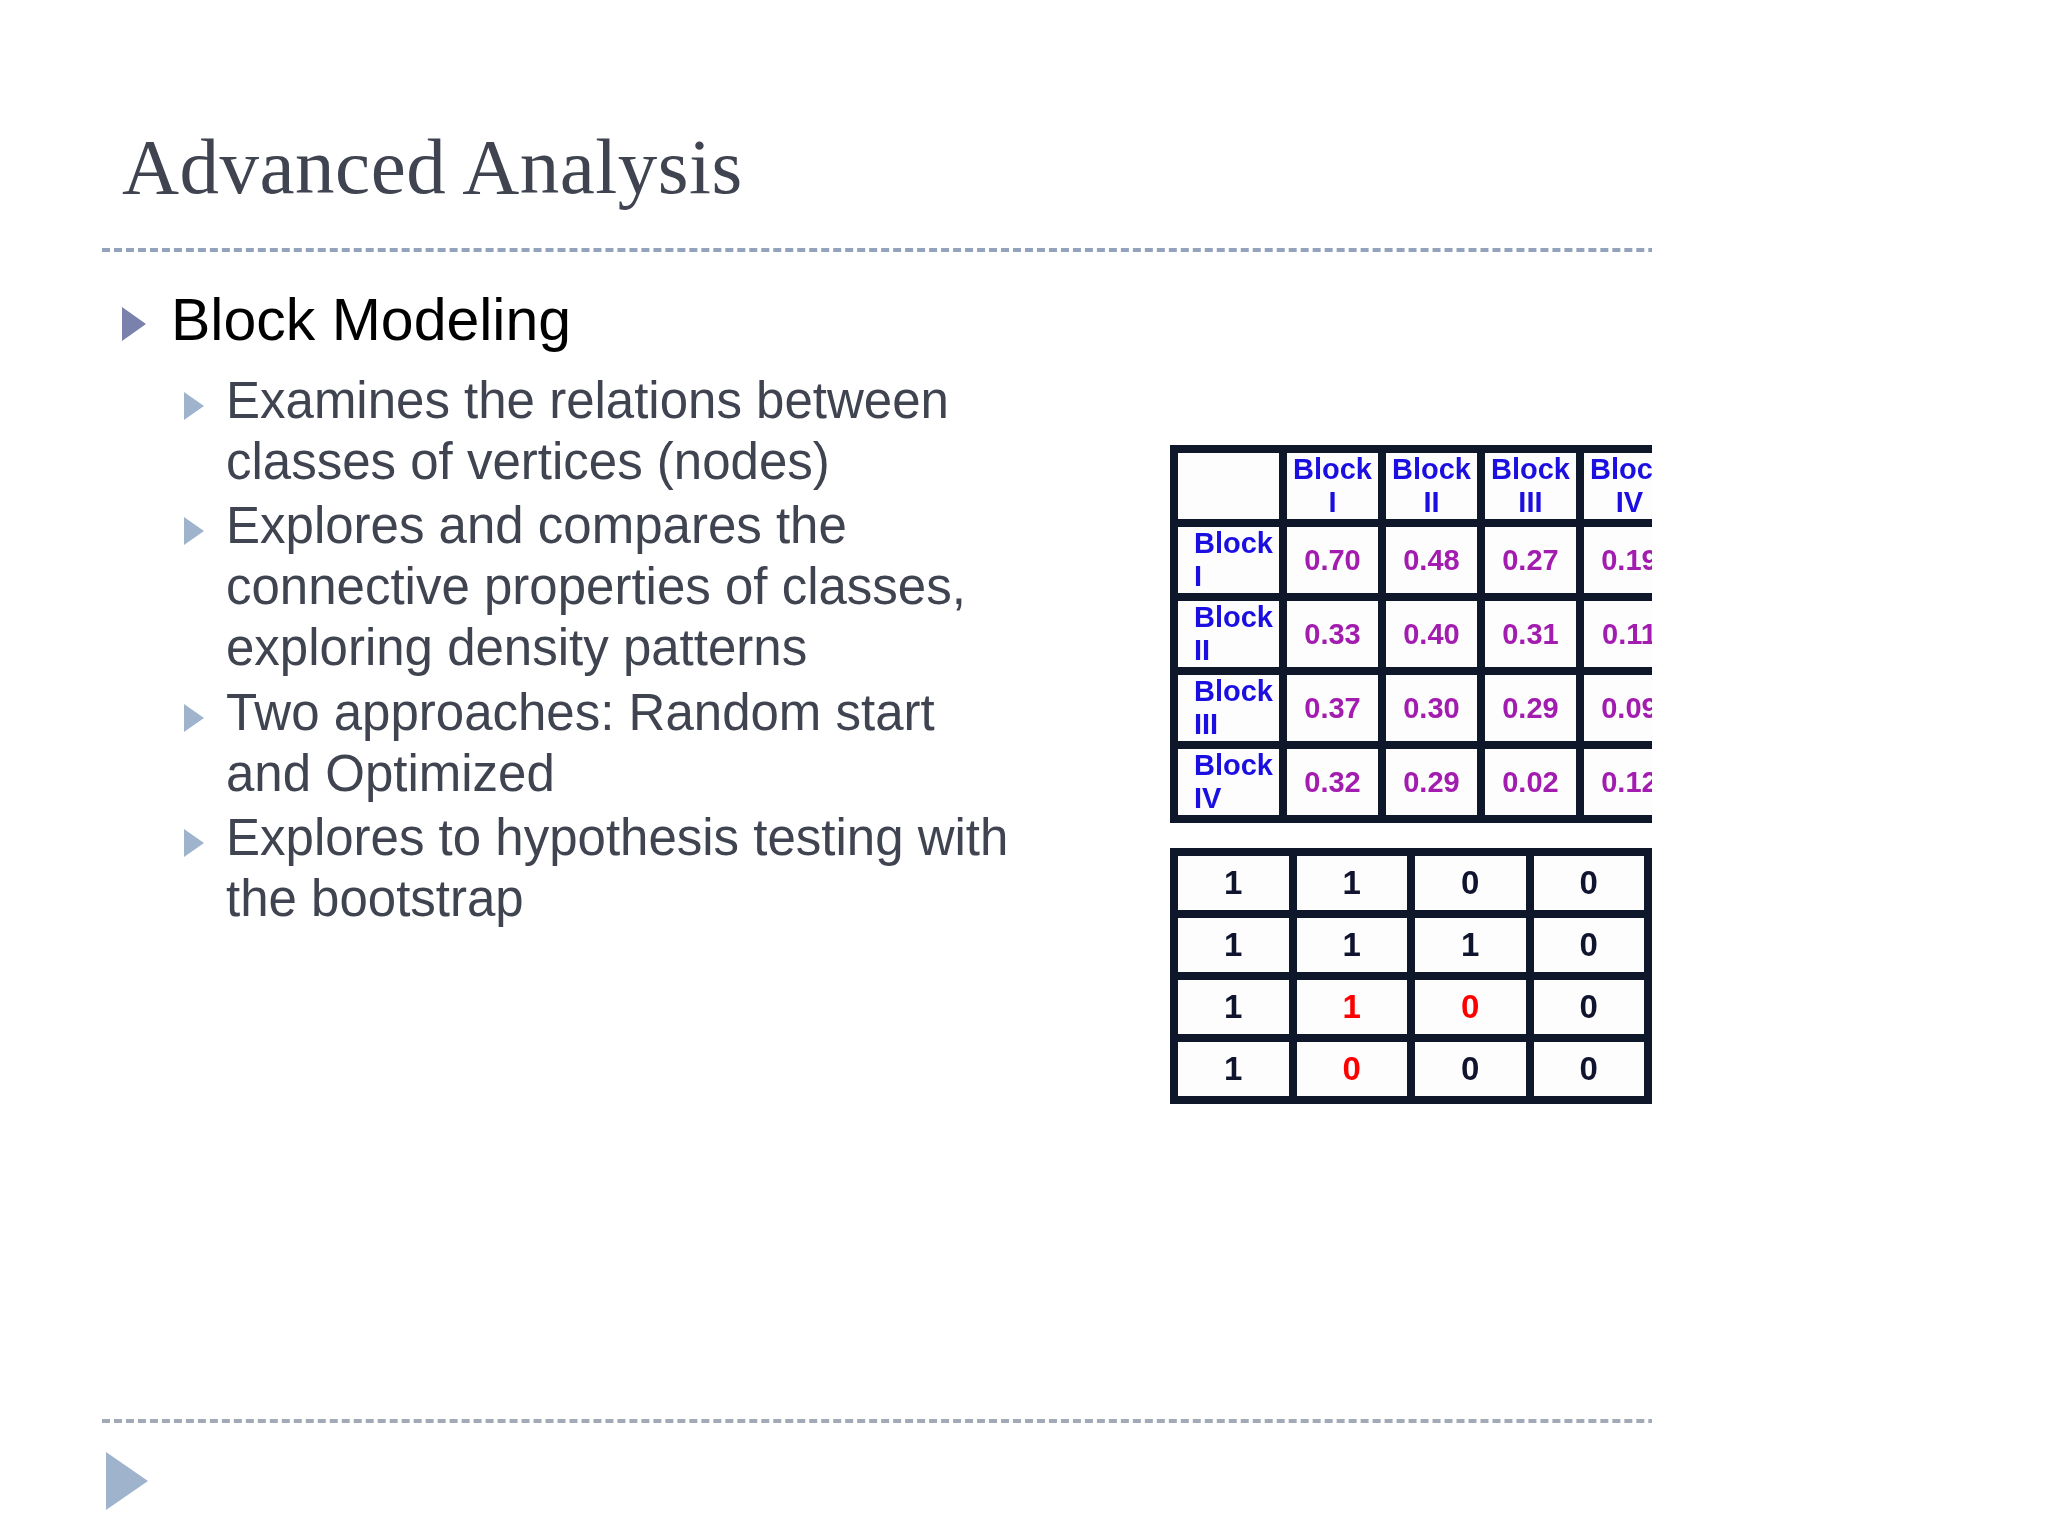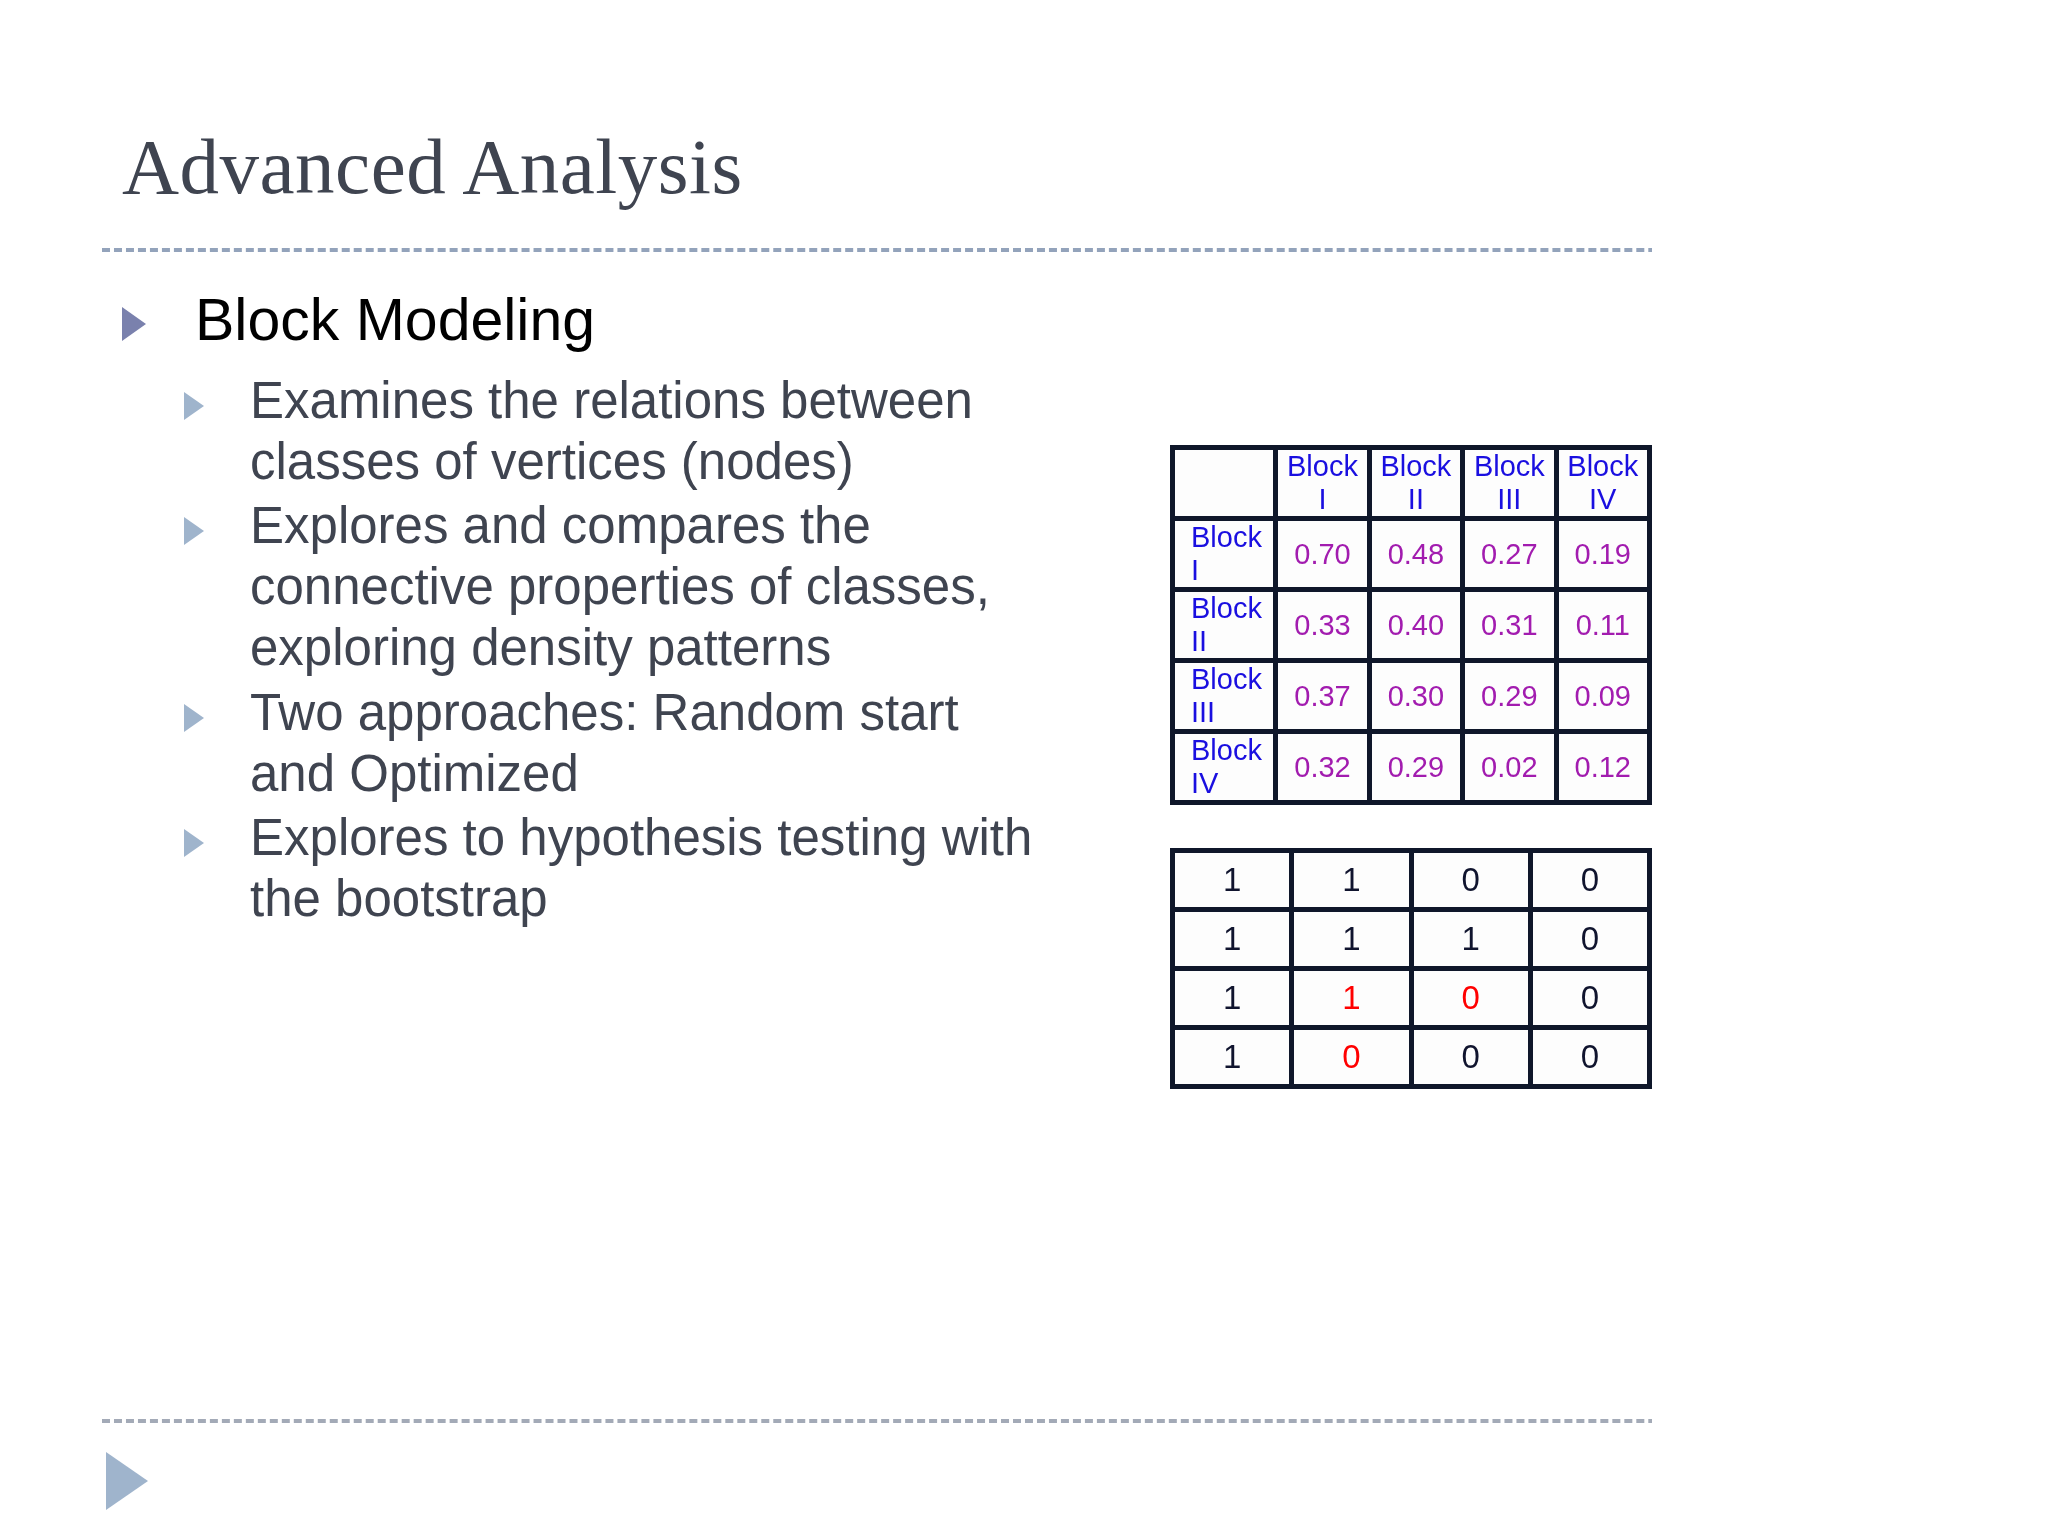--- a/index.html
+++ b/index.html
@@ -46,21 +46,20 @@
   
   .bullets {
     position: absolute;
     left: 122px;
     top: 286px;
     width: 1010px;
   }
   .bullet {
     display: flex;
     align-items: flex-start;
-    gap: 24px;
   }
   .tri {
     flex: none;
     width: 0;
     height: 0;
     border-style: solid;
   }
   
   .b1 { margin-bottom: 14px; }
   .b1 .tri {
@@ -91,23 +90,23 @@
   }
 
   
   .tbl {
     position: absolute;
     border-collapse: collapse;
     font-family: "Liberation Sans", sans-serif;
     background: #ffffff;
   }
   .tbl td, .tbl th {
-    border: 5px solid #0f172a;
+    border: 8px solid #0f172a;
     text-align: center;
-    font-weight: normal;
+    font-weight: bold;
     background: #fdfdfd;
   }
 
   
   #density-table {
     left: 1170px;
     top: 445px;
   }
   #density-table td, #density-table th {
     height: 40px;

